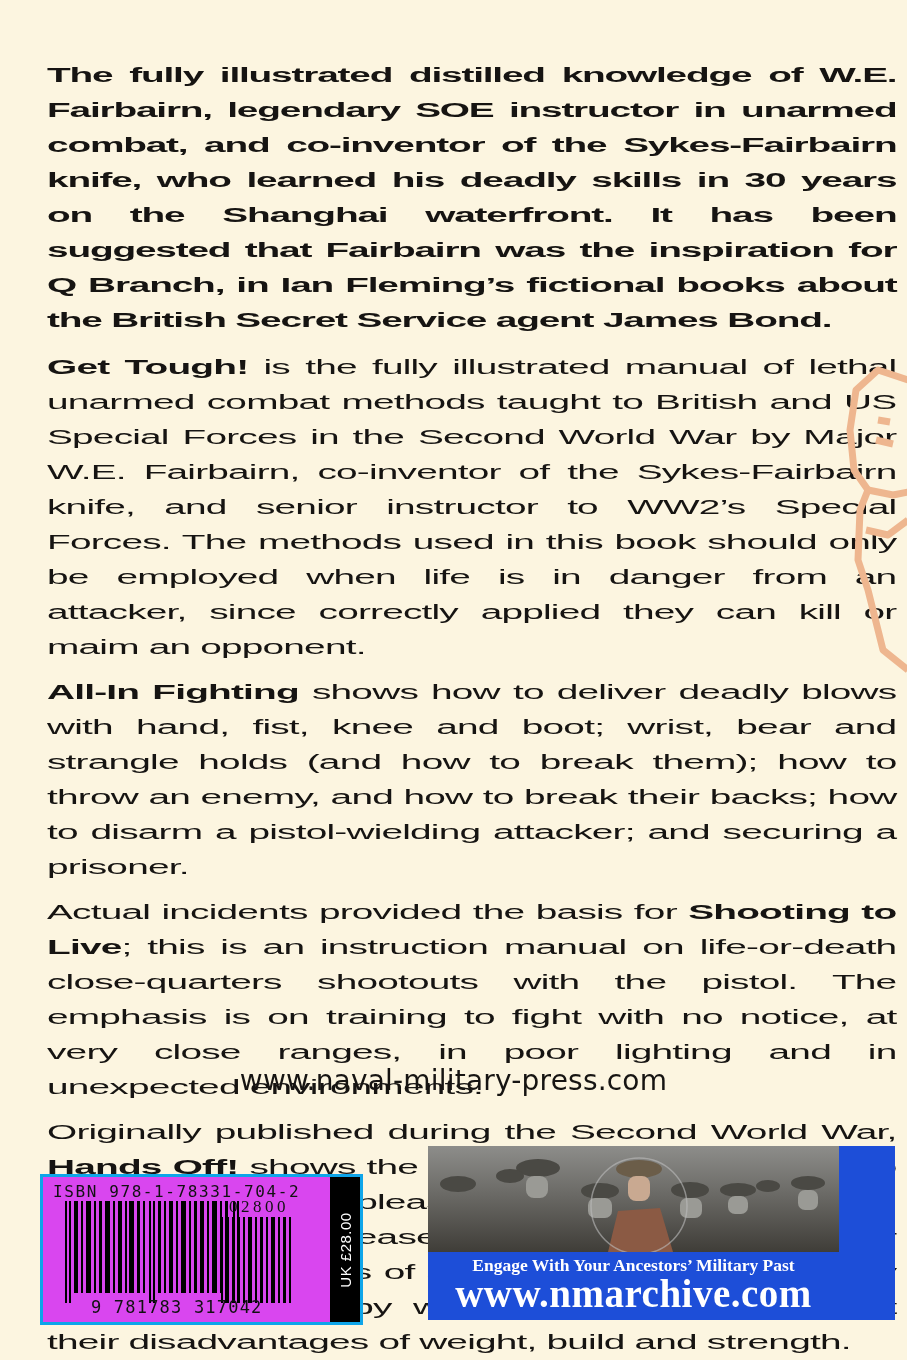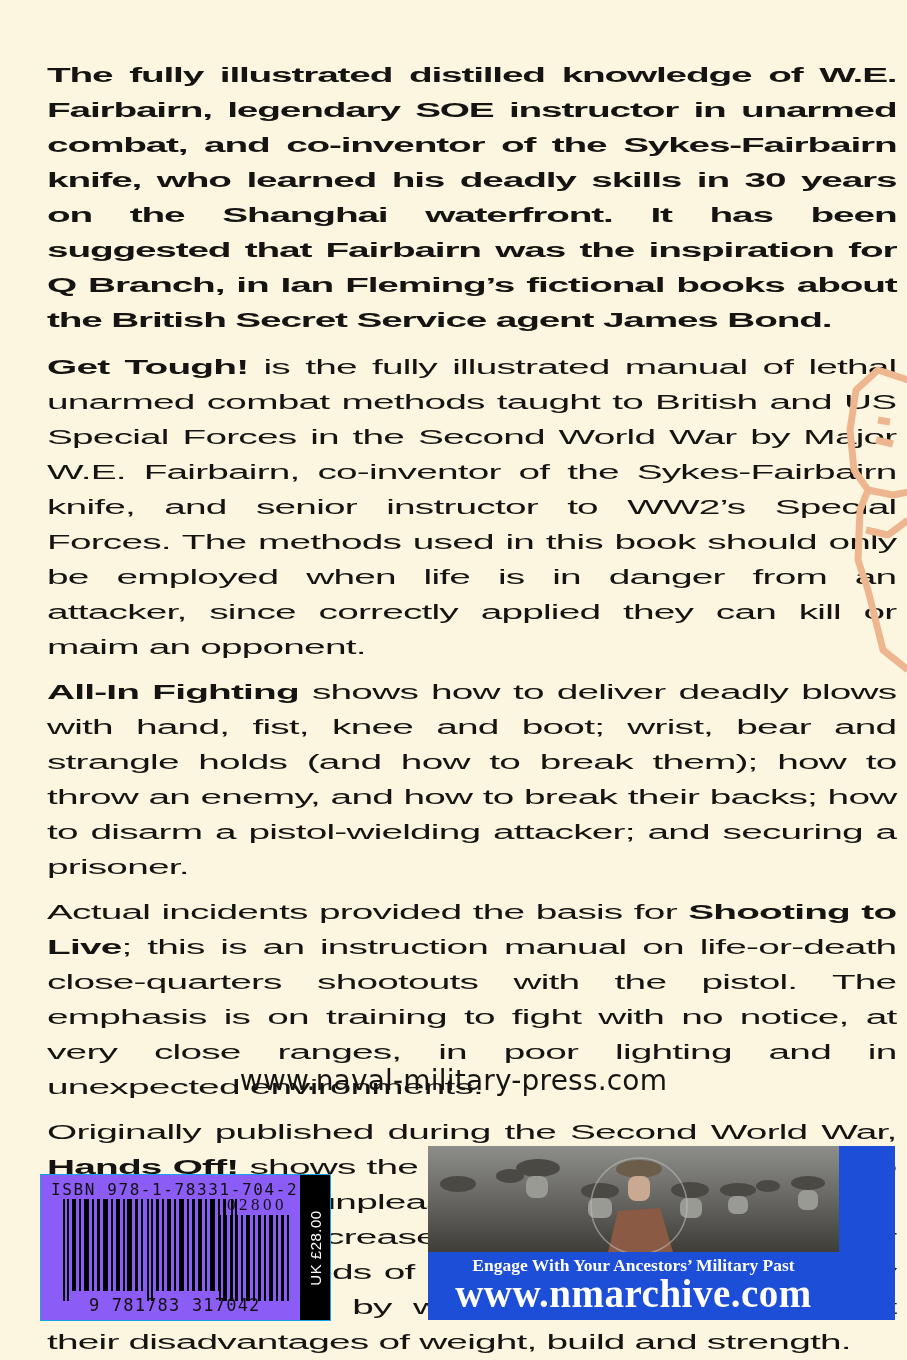--- a/index.html
+++ b/index.html
@@ -34,21 +34,21 @@
   .website {
     position: absolute; left: 0; width: 907px; top: 1064px;
     text-align: center;
     font-family: "DejaVu Sans", sans-serif;
     font-size: 28px; color: #161412;
     letter-spacing: 0.2px;
   }
   .barcode-box {
     position: absolute; left: 40px; top: 1174px;
     width: 289px; height: 145px;
-    background: #8b5cf6; border: 1px solid #0ea5e9;
+    background: #d946ef; border: 3px solid #0ea5e9; padding-left: 28px;
   }
   .isbn-text {
     position: absolute; left: 10px; top: 5px;
     font-family: "DejaVu Sans Mono", monospace; font-size: 16px;
     letter-spacing: 1.6px; color: #111;
   }
   .price-code {
     position: absolute; left: 186px; top: 20px;
     font-family: Liberation Serif, serif; font-size: 17px;
     letter-spacing: 3.5px; color: #111;

